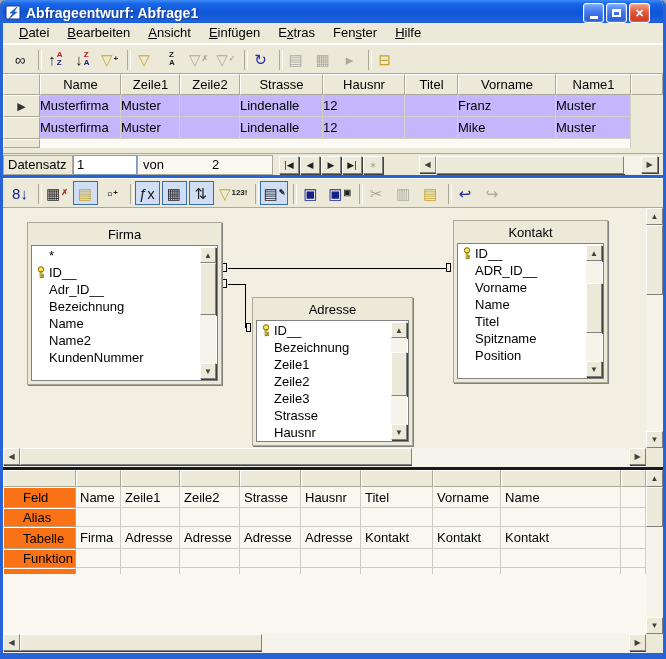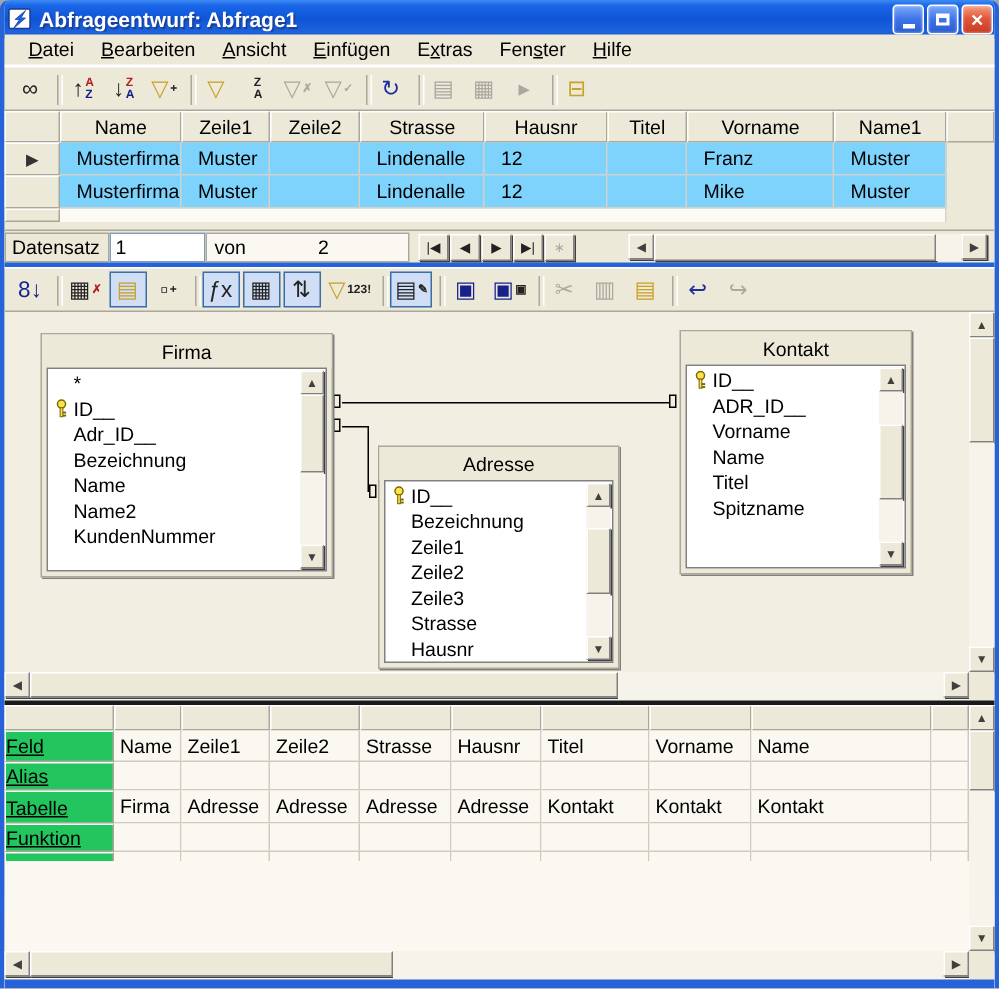--- a/index.html
+++ b/index.html
@@ -12,21 +12,21 @@
     border-left:3px solid #2663D9; border-right:3px solid #2663D9;
     border-radius:6px 6px 0 0;
   }
   .edge-b { position:absolute; left:0; right:0; top:653px; height:6px; background:#2663D9; }
 
   
   .titlebar {
     position:absolute; left:-3px; top:0; width:666px; height:26px;
     background:linear-gradient(180deg,#3E8BF5 0%, #1A66E8 14%, #0E55D6 48%, #1E63DE 82%, #1B4FB5 100%);
     border-radius:6px 6px 0 0;
-    display:flex; align-items:center; padding:0 4px 0 5px;
+    display:flex; align-items:center; padding:0 16px 0 5px;
   }
   .app-icon { width:17px; height:16px; margin-right:4px; display:inline-block; }
   .title { color:#fff; font-weight:bold; font-size:14px; text-shadow:1px 1px 1px #1A3C8C; flex:1 1 auto; white-space:nowrap; overflow:hidden; }
   .win-controls { display:flex; gap:2px; }
   .wbtn {
     width:21px; height:20px; border-radius:3px; border:1px solid #fff;
     display:flex; align-items:center; justify-content:center;
     color:#fff; font-size:11px; font-weight:bold;
     background:linear-gradient(180deg,#7AA8F8 0%, #3E73E8 50%, #2A5BD0 100%);
     box-shadow: inset 0 0 2px rgba(255,255,255,.6);
@@ -74,22 +74,22 @@
   
   .datasheet { position:absolute; left:0; top:74px; width:660px; height:79px; background:#ECE9D8; }
   .ds-row { display:flex; height:22px; }
   .ds-head { display:flex; height:21px; }
   .hcell {
     background:#ECE9D8; border-top:1px solid #fff; border-left:1px solid #fff;
     border-right:1px solid #ACA899; border-bottom:1px solid #ACA899;
     display:flex; align-items:center; justify-content:center; font-size:13px;
   }
   .ds-sel { width:37px; flex:0 0 37px; display:flex; align-items:center; justify-content:center; }
-  .dsc { background:#7dd3fc; border-right:1px solid #D4D0C8; border-bottom:1px solid #D4D0C8;
-         display:flex; align-items:center; padding-left:11px; white-space:nowrap; overflow:hidden; }
+  .dsc { background:#c4b5fd; border-right:1px solid #D4D0C8; border-bottom:1px solid #D4D0C8;
+         display:flex; align-items:center; padding-left:0; white-space:nowrap; overflow:hidden; }
   .dc1{width:81px;flex:0 0 81px}.dc2{width:59px;flex:0 0 59px}.dc3{width:60px;flex:0 0 60px}
   .dc4{width:83px;flex:0 0 83px}.dc5{width:82px;flex:0 0 82px}.dc6{width:53px;flex:0 0 53px}
   .dc7{width:98px;flex:0 0 98px}.dc8{width:75px;flex:0 0 75px}
   .ds-fill { flex:1 1 auto; }
   .sel-arrow { font-size:11px; color:#333; }
   .ds-strip { display:flex; height:9px; overflow:hidden; }
   .strip-rest { flex:0 0 591px; background:#FCFAF4; border-right:1px solid #D4D0C8; }
 
   
   .navigator { position:absolute; left:0; top:153px; width:660px; height:22px; background:#ECE9D8;
@@ -141,23 +141,23 @@
   .tbox-vscroll .sb-btn { width:16px; height:16px; flex:0 0 16px; }
   .jl { position:absolute; background:#000; }
   .jc { position:absolute; width:5px; height:9px; border:1px solid #000; background:#F2EEE1; }
 
   .splitter { position:absolute; left:0; top:467px; width:660px; height:3px; background:#1a1a1a; }
 
   
   .qgrid { position:absolute; left:0; top:470px; width:660px; height:164px; background:#FBF8F1; }
   .qrow { display:flex; }
   .qhead { height:17px; }
-  .qlabel { width:73px; flex:0 0 73px; background:#22c55e; border-top:1px solid #fff; border-left:1px solid #fff;
+  .qlabel { width:73px; flex:0 0 73px; background:#f97316; border-top:1px solid #fff; border-left:1px solid #fff;
     border-right:1px solid #ACA899; border-bottom:1px solid #ACA899;
-    display:flex; align-items:center; padding-left:0;text-decoration:underline; }
+    display:flex; align-items:center; padding-left:19px; }
   .qh { background:#ECE9D8; border-top:1px solid #fff; border-left:1px solid #fff;
     border-right:1px solid #ACA899; border-bottom:1px solid #ACA899; }
   .qcell { background:#FBF8F1; border-right:1px solid #CFCBC0; border-bottom:1px solid #CFCBC0;
     display:flex; align-items:center; padding-left:4px; white-space:nowrap; overflow:hidden; }
   .qc1{width:45px;flex:0 0 45px}.qc2{width:59px;flex:0 0 59px}.qc3{width:60px;flex:0 0 60px}
   .qc4{width:61px;flex:0 0 61px}.qc5{width:60px;flex:0 0 60px}.qc6{width:72px;flex:0 0 72px}
   .qc7{width:68px;flex:0 0 68px}.qc8{width:120px;flex:0 0 120px}
   .qfill{width:25px;flex:0 0 25px}
   .h21{height:21px}.h19{height:19px}.h22{height:22px}.h20{height:20px}
   .cb-cell { justify-content:center; padding-left:0; }
@@ -825,20 +825,31 @@
               <svg width="10" height="13" viewBox="0 0 10 13">
                 <circle cx="5" cy="3.4" r="2.7" fill="#FFE14C" stroke="#7A6A00"></circle>
                 <rect x="4.1" y="5.8" width="1.8" height="6" fill="#FFE14C" stroke="#7A6A00" stroke-width="0.7"></rect>
                 <rect x="5.9" y="8.4" width="2.2" height="1.3" fill="#7A6A00"></rect>
                 <rect x="5.9" y="10.4" width="2.2" height="1.3" fill="#7A6A00"></rect>
               </svg>
             </span>
             <span class="fname">Spitzname</span>
           </div>
 
+          <div class="tfield">
+            <span class="keyicon" style="visibility: hidden;">
+              <svg width="10" height="13" viewBox="0 0 10 13">
+                <circle cx="5" cy="3.4" r="2.7" fill="#FFE14C" stroke="#7A6A00"></circle>
+                <rect x="4.1" y="5.8" width="1.8" height="6" fill="#FFE14C" stroke="#7A6A00" stroke-width="0.7"></rect>
+                <rect x="5.9" y="8.4" width="2.2" height="1.3" fill="#7A6A00"></rect>
+                <rect x="5.9" y="10.4" width="2.2" height="1.3" fill="#7A6A00"></rect>
+              </svg>
+            </span>
+            <span class="fname">Position</span>
+          </div>
         </div>
     </div>
   </div>
 
   <div class="design-vscroll">
     <span class="sb-btn arr-up"></span>
     <span class="sb-thumb"></span>
     <span class="sb-track"></span>
     <span class="sb-btn arr-dn"></span>
   </div>

